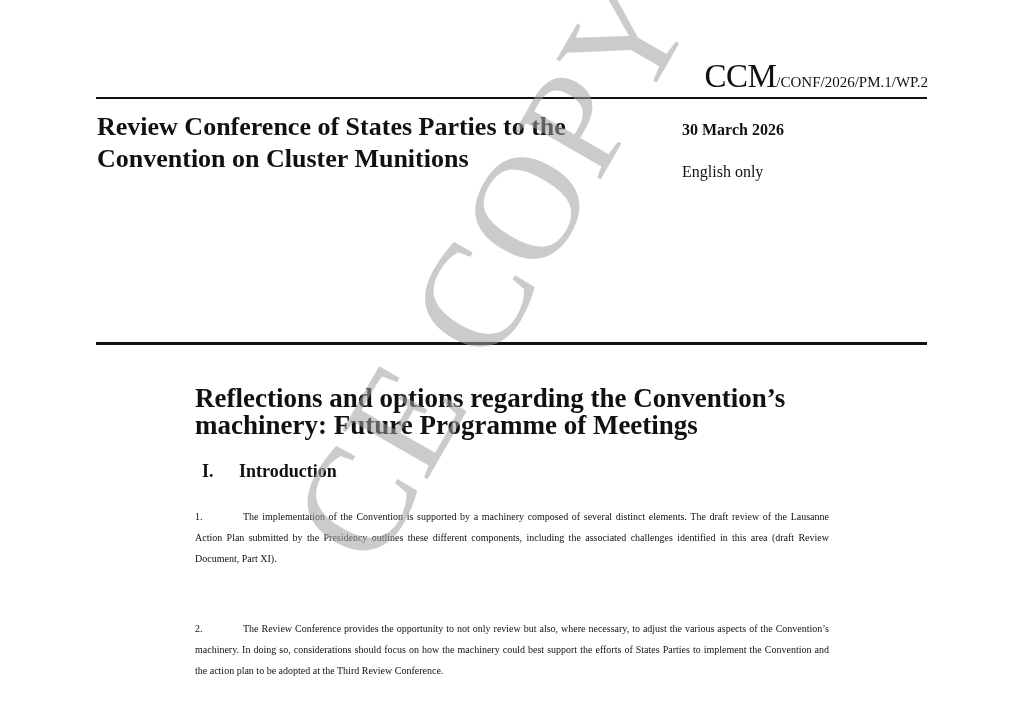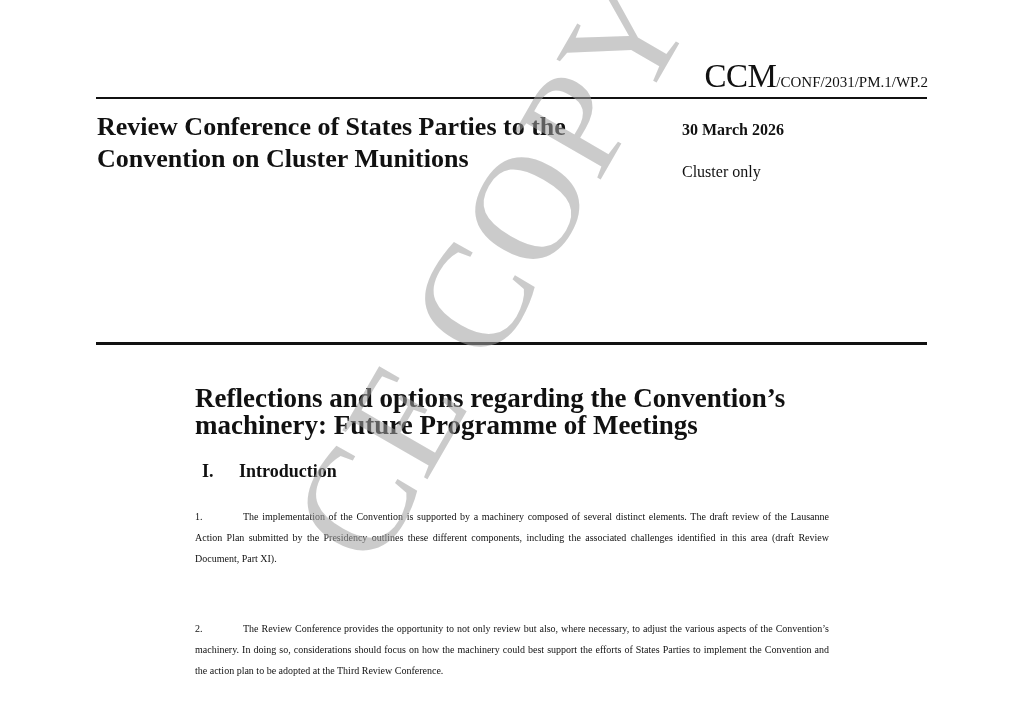--- a/index.html
+++ b/index.html
@@ -45,28 +45,28 @@
     position: absolute; left: 330px; top: 460px;
     transform: rotate(-60deg); transform-origin: left center;
     font-family: "Liberation Serif", serif; font-size: 150px; color: rgba(160,160,160,0.55);
     white-space: nowrap; letter-spacing: 2px; pointer-events: none; z-index: 5;
   }
 </style>
 </head>
 <body>
 
 <div class="symbol">
-  <span class="ccm">CCM</span><span class="rest">/CONF/2031/PM.1/WP.2</span>
+  <span class="ccm">CCM</span><span class="rest">/CONF/2026/PM.1/WP.2</span>
 </div>
 
 <div class="rule-top"></div>
 
 <div class="conf-title">Review Conference of States Parties to the Convention on Cluster Munitions</div>
 <div class="meta-date">30 March 2026</div>
-<div class="meta-lang">Cluster only</div>
+<div class="meta-lang">English only</div>
 
 <div class="rule-mid"></div>
 
 <div class="doc-title">Reflections and options regarding the Convention’s machinery: Future Programme of Meetings</div>
 
 <div class="section-heading">
   <span class="num">I.</span><span>Introduction</span>
 </div>
 
 <div class="para p1">

